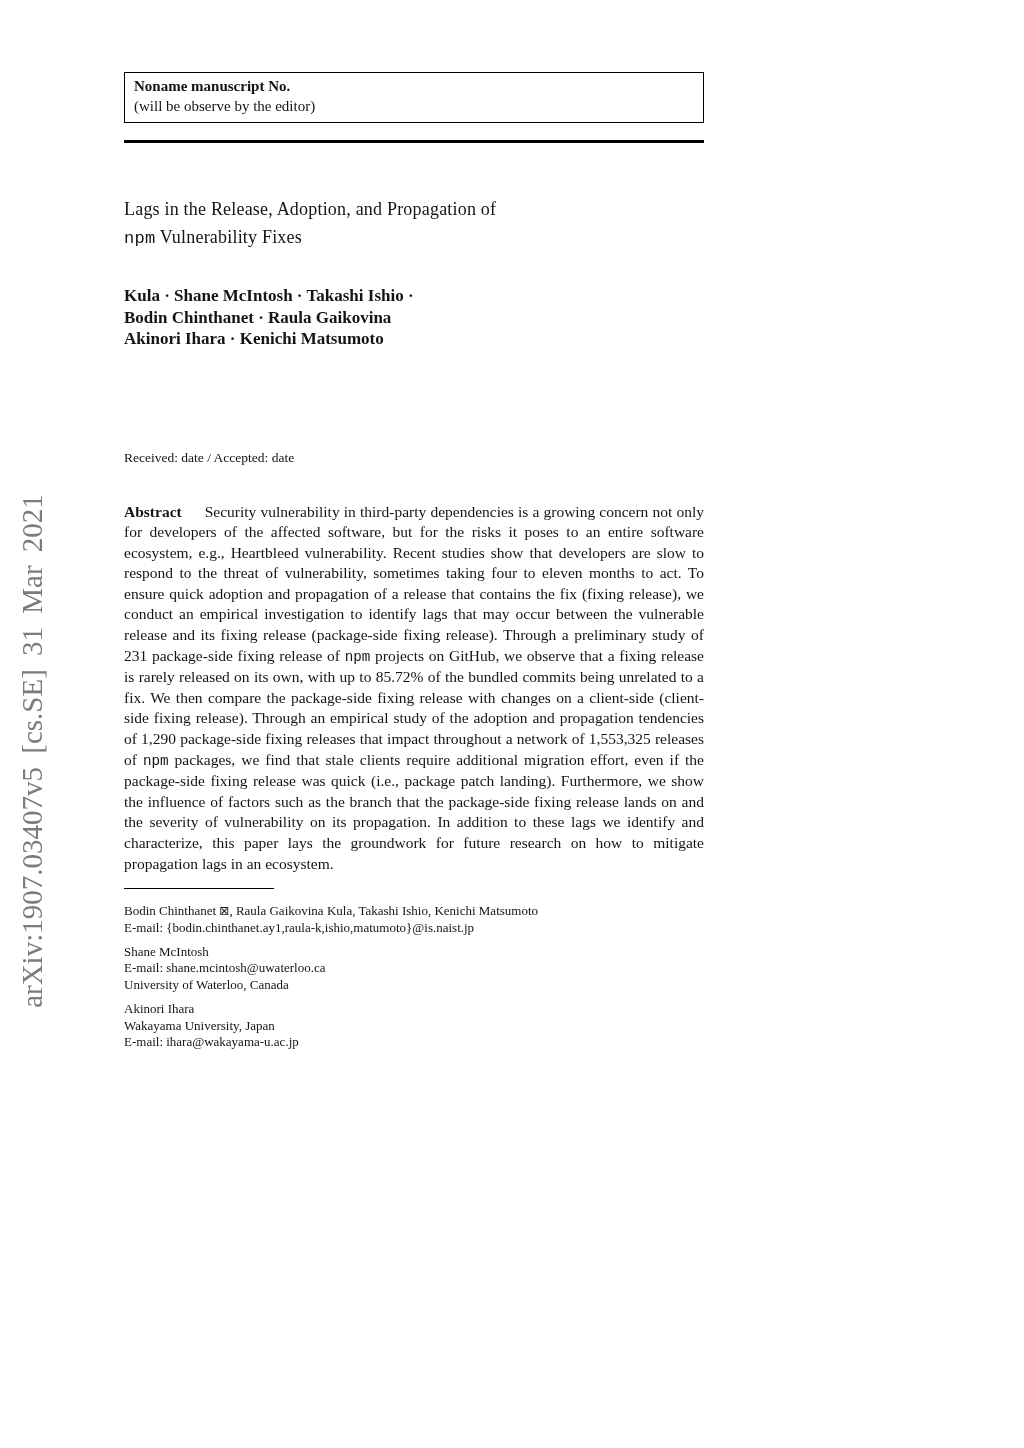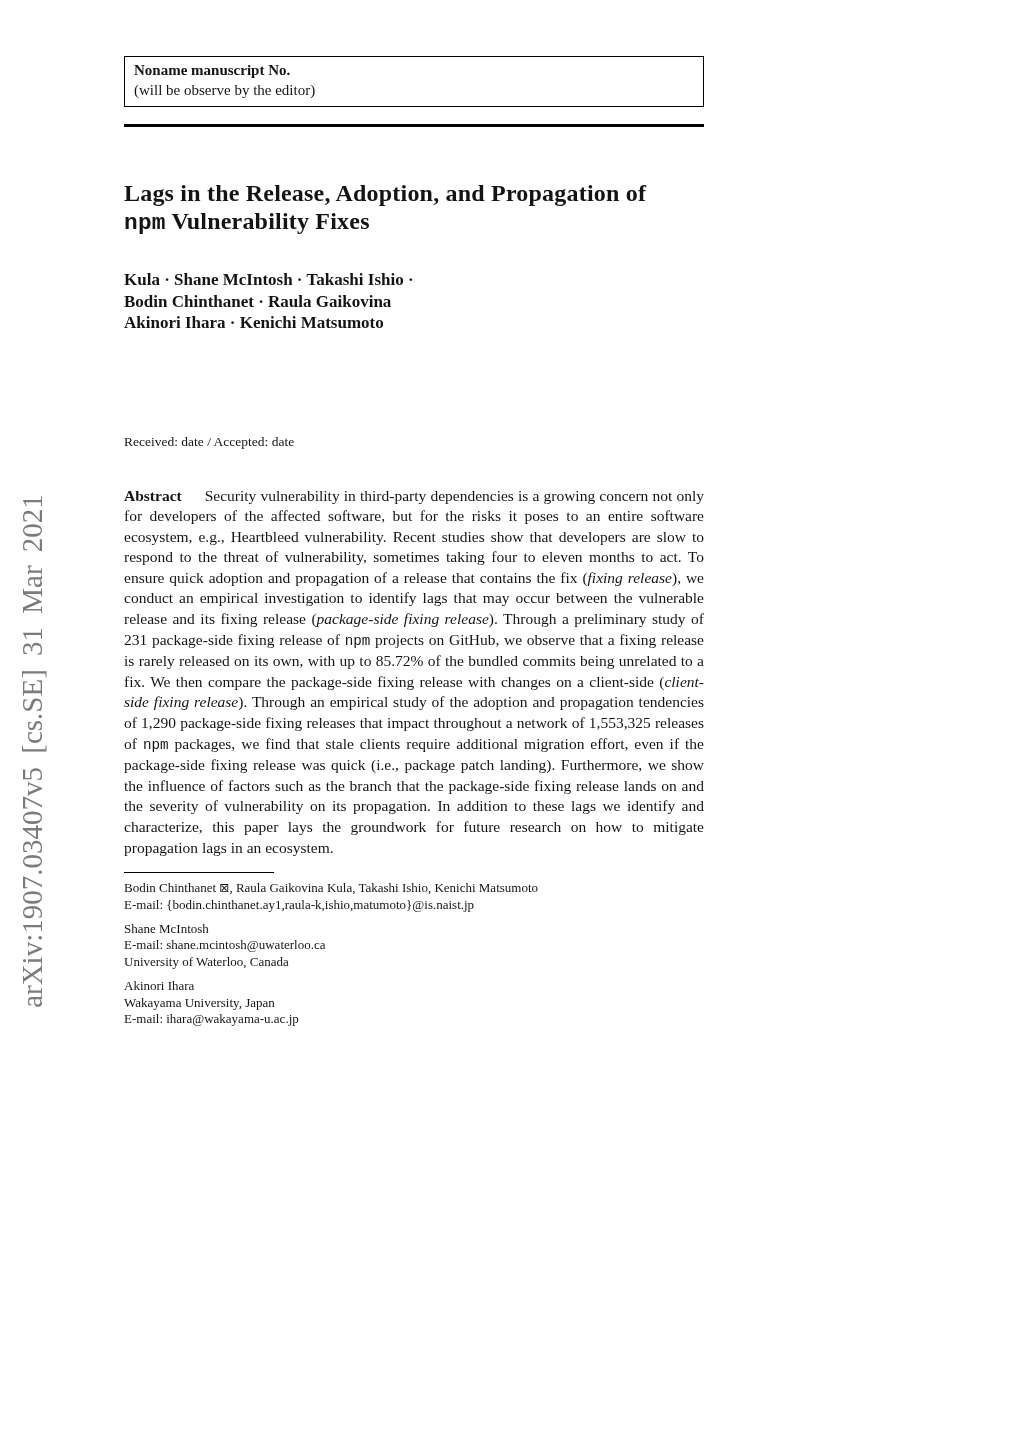--- a/index.html
+++ b/index.html
@@ -34,37 +34,37 @@
     word-spacing: 6px;
     white-space: nowrap;
   }
   .content {
     position: absolute;
     left: 124px;
     top: 0;
     width: 580px;
   }
   .manuscript-box {
-    margin-top: 56px;
+    margin-top: 72px;
     border: 1px solid #000;
     padding: 3px 9px 6px 9px;
     font-size: 15px;
     line-height: 20px;
   }
   .mb-line1 { font-weight: bold; }
   .thick-rule {
     margin-top: 17px;
     height: 3px;
     background: #000;
   }
   .title {
     margin: 52px 0 0 0;
-    font-size: 24px;
+    font-size: 18px;
     line-height: 28px;
-    font-weight: bold;
+    font-weight: normal;
     letter-spacing: 0.2px;
   }
   .tt {
     font-family: "Liberation Mono", "DejaVu Sans Mono", monospace;
     font-size: 0.95em;
   }
   .authors {
     margin-top: 32px;
     font-size: 17px;
     line-height: 21.5px;
@@ -76,33 +76,33 @@
   }
   .abstract {
     margin: 36px 0 0 0;
     font-size: 15.5px;
     line-height: 20.6px;
     text-align: justify;
   }
   .abs-label {
     margin-right: 23px;
   }
-  .seg-i { font-style: italic; }
+  .seg-i { }
   .seg-tt {
     font-family: "Liberation Mono", "DejaVu Sans Mono", monospace;
     font-size: 0.92em;
   }
   .fn-rule {
     margin-top: 14px;
     width: 150px;
     height: 1px;
     background: #000;
   }
   .footnotes {
-    margin-top: 7px;
+    margin-top: 14px;
     font-size: 13px;
     line-height: 16.4px;
   }
   .fn-block + .fn-block { margin-top: 8px; }
   .env {
     font-family: "DejaVu Sans", sans-serif;
     font-size: 12px;
   }
 </style>
 </head>

